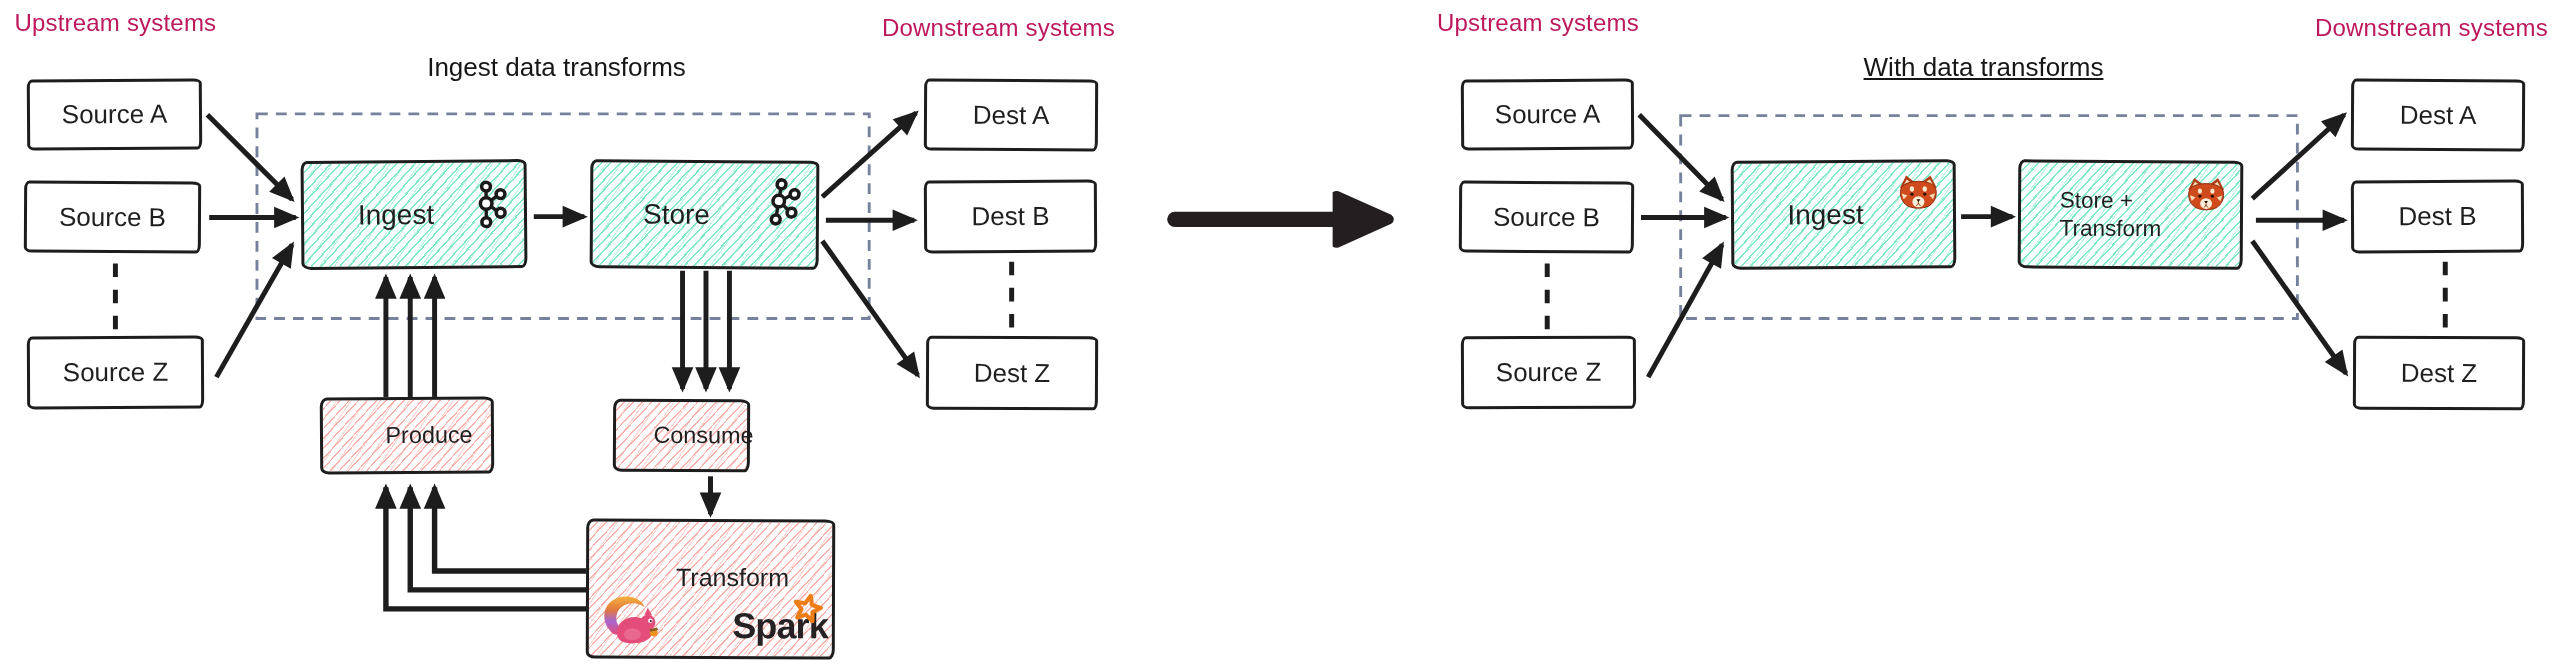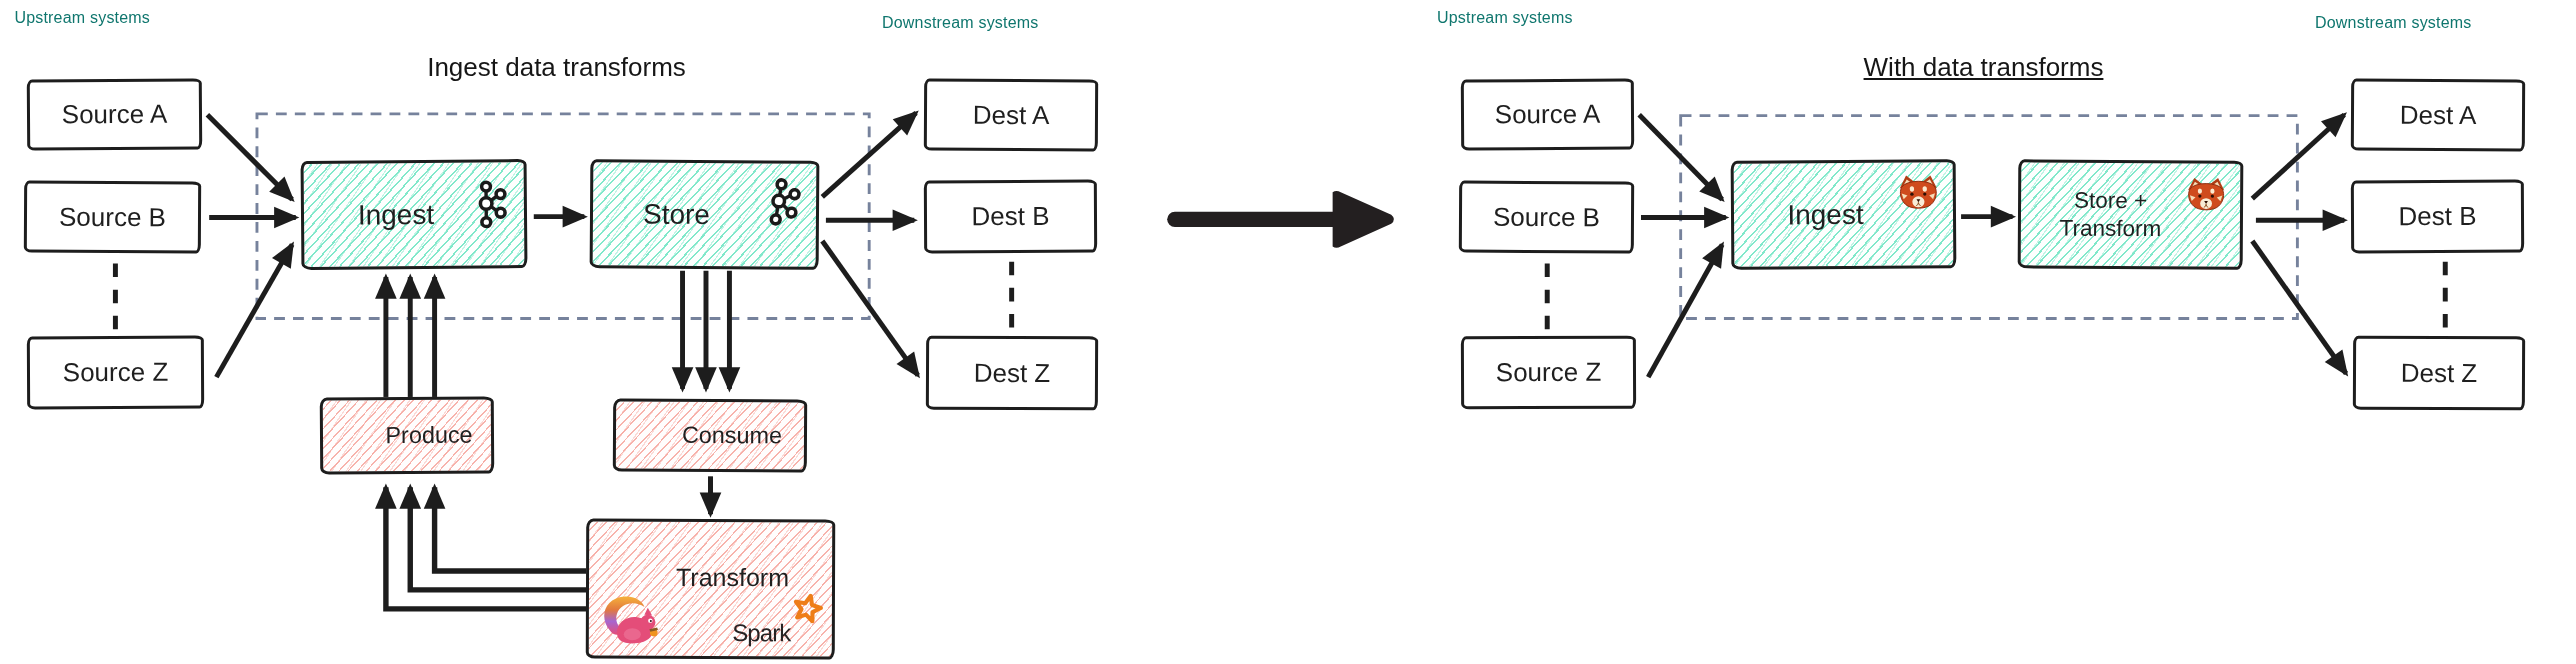--- a/index.html
+++ b/index.html
@@ -1,45 +1,45 @@
 <!DOCTYPE html>
 <html style="font-size:14.4px"><head>
 <meta charset="utf-8">
 <style>
   html,body{margin:0;padding:0;background:#ffffff;}
   body{font-family:"Liberation Sans", sans-serif;color:#1d1d1d;}
   #canvas{position:relative;width:2576px;height:665px;background:#ffffff;overflow:hidden;}
 
-  .heading{position:absolute;font-size:16px;letter-spacing:0.2px;color:#0f766e;white-space:nowrap;}
+  .heading{position:absolute;font-size:24px;letter-spacing:0.2px;color:#be185d;white-space:nowrap;}
   .diagram-title{position:absolute;font-size:26px;color:#161616;text-align:center;white-space:nowrap;}
 
   .box{position:absolute;display:flex;align-items:center;justify-content:center;box-sizing:border-box;}
   .plain{background:#ffffff;border:3.2px solid #1d1d1d;border-radius:5.4px 9px 4.5px 8px/8px 4.5px 9px 5.4px;}
   .plain .lbl{font-size:26px;color:#1f1f1f;}
 
   .teal{border:3.6px solid #1d1d1d;border-radius:6.3px 9px 5.4px 10px/9px 5.4px 10px 6.3px;
     background:
       repeating-linear-gradient(133deg, rgba(0,0,0,0) 0 5.4px, rgba(123,231,200,.95) 5.4px 6.9px),
       repeating-linear-gradient(125deg, rgba(0,0,0,0) 0 10.8px, rgba(123,231,200,.45) 10.8px 12px),
       #fdfffe;}
   .pinkbox{border:3.6px solid #1d1d1d;border-radius:7.2px 10px 5.4px 9px/9px 5.4px 10px 6.3px;
     background:
       repeating-linear-gradient(133deg, rgba(0,0,0,0) 0 5.4px, rgba(246,166,158,.85) 5.4px 6.7px),
       repeating-linear-gradient(125deg, rgba(0,0,0,0) 0 10.8px, rgba(246,166,158,.4) 10.8px 12px),
       #fffdfd;}
 
   .big-lbl{font-size:28px;color:#1f1f1f;}
   .mid-lbl{font-size:23.4px;color:#1f1f1f;margin-left:44px;}
-  .two-line{font-size:22.5px;line-height:1.22;text-align:center;color:#1f1f1f;}
+  .two-line{font-size:22.5px;line-height:1.22;text-align:left;color:#1f1f1f;}
 
   .corner-icon{position:absolute;right:14.4px;top:14.4px;}
   .overlay{position:absolute;left:0;top:0;pointer-events:none;}
 
   .spark-wrap{position:absolute;right:12.6px;bottom:7.2px;width:87px;height:52px;}
-  .spark-word{position:absolute;left:0;bottom:1.8px;font-size:24px;font-weight:400;letter-spacing:-0.9px;color:#262223;}
+  .spark-word{position:absolute;left:0;bottom:1.8px;font-size:36px;font-weight:700;letter-spacing:-0.9px;color:#262223;}
   .spark-star{position:absolute;right:-3.6px;top:-3.6px;}
   .flink-wrap{position:absolute;left:10.8px;bottom:3.6px;}
 </style>
 </head>
 <body>
 
 <div id="canvas">
 
   <div class="heading" style="left:14.4px;top:9px;">Upstream systems</div>
   <div class="diagram-title" style="left:410px;top:52px;width:293px;">Ingest data transforms</div>
@@ -108,21 +108,21 @@
     <span class="lbl">Dest B</span>
     </div>
   <div class="box plain" style="left:926px;top:336px;width:172px;height:74px;transform:rotate(.25deg);">
     <span class="lbl">Dest Z</span>
     </div>
 
   <div class="box pinkbox" style="left:320px;top:397px;width:174px;height:77px;transform:rotate(-.4deg);">
     <span class="mid-lbl">Produce</span>
     </div>
 
-  <div class="box pinkbox" style="left:613px;top:399px;width:194px;height:73px;transform:rotate(.3deg);align-items:center;">
+  <div class="box pinkbox" style="left:613px;top:399px;width:137px;height:73px;transform:rotate(.3deg);align-items:center;">
     <span class="mid-lbl">Consume</span>
     </div>
 
   <div class="box pinkbox" style="left:586px;top:519px;width:249px;height:140px;transform:rotate(.2deg);">
     <span class="mid-lbl" style="font-size:25px;margin-bottom:23.4px;">Transform</span>
     <span class="flink-wrap">
       <svg width="65" height="58" viewBox="0 0 76 66">
         <defs>
           <linearGradient id="flg" x1="0" y1="0" x2="0" y2="1">
             <stop offset="0" stop-color="#f5b03a"></stop>

